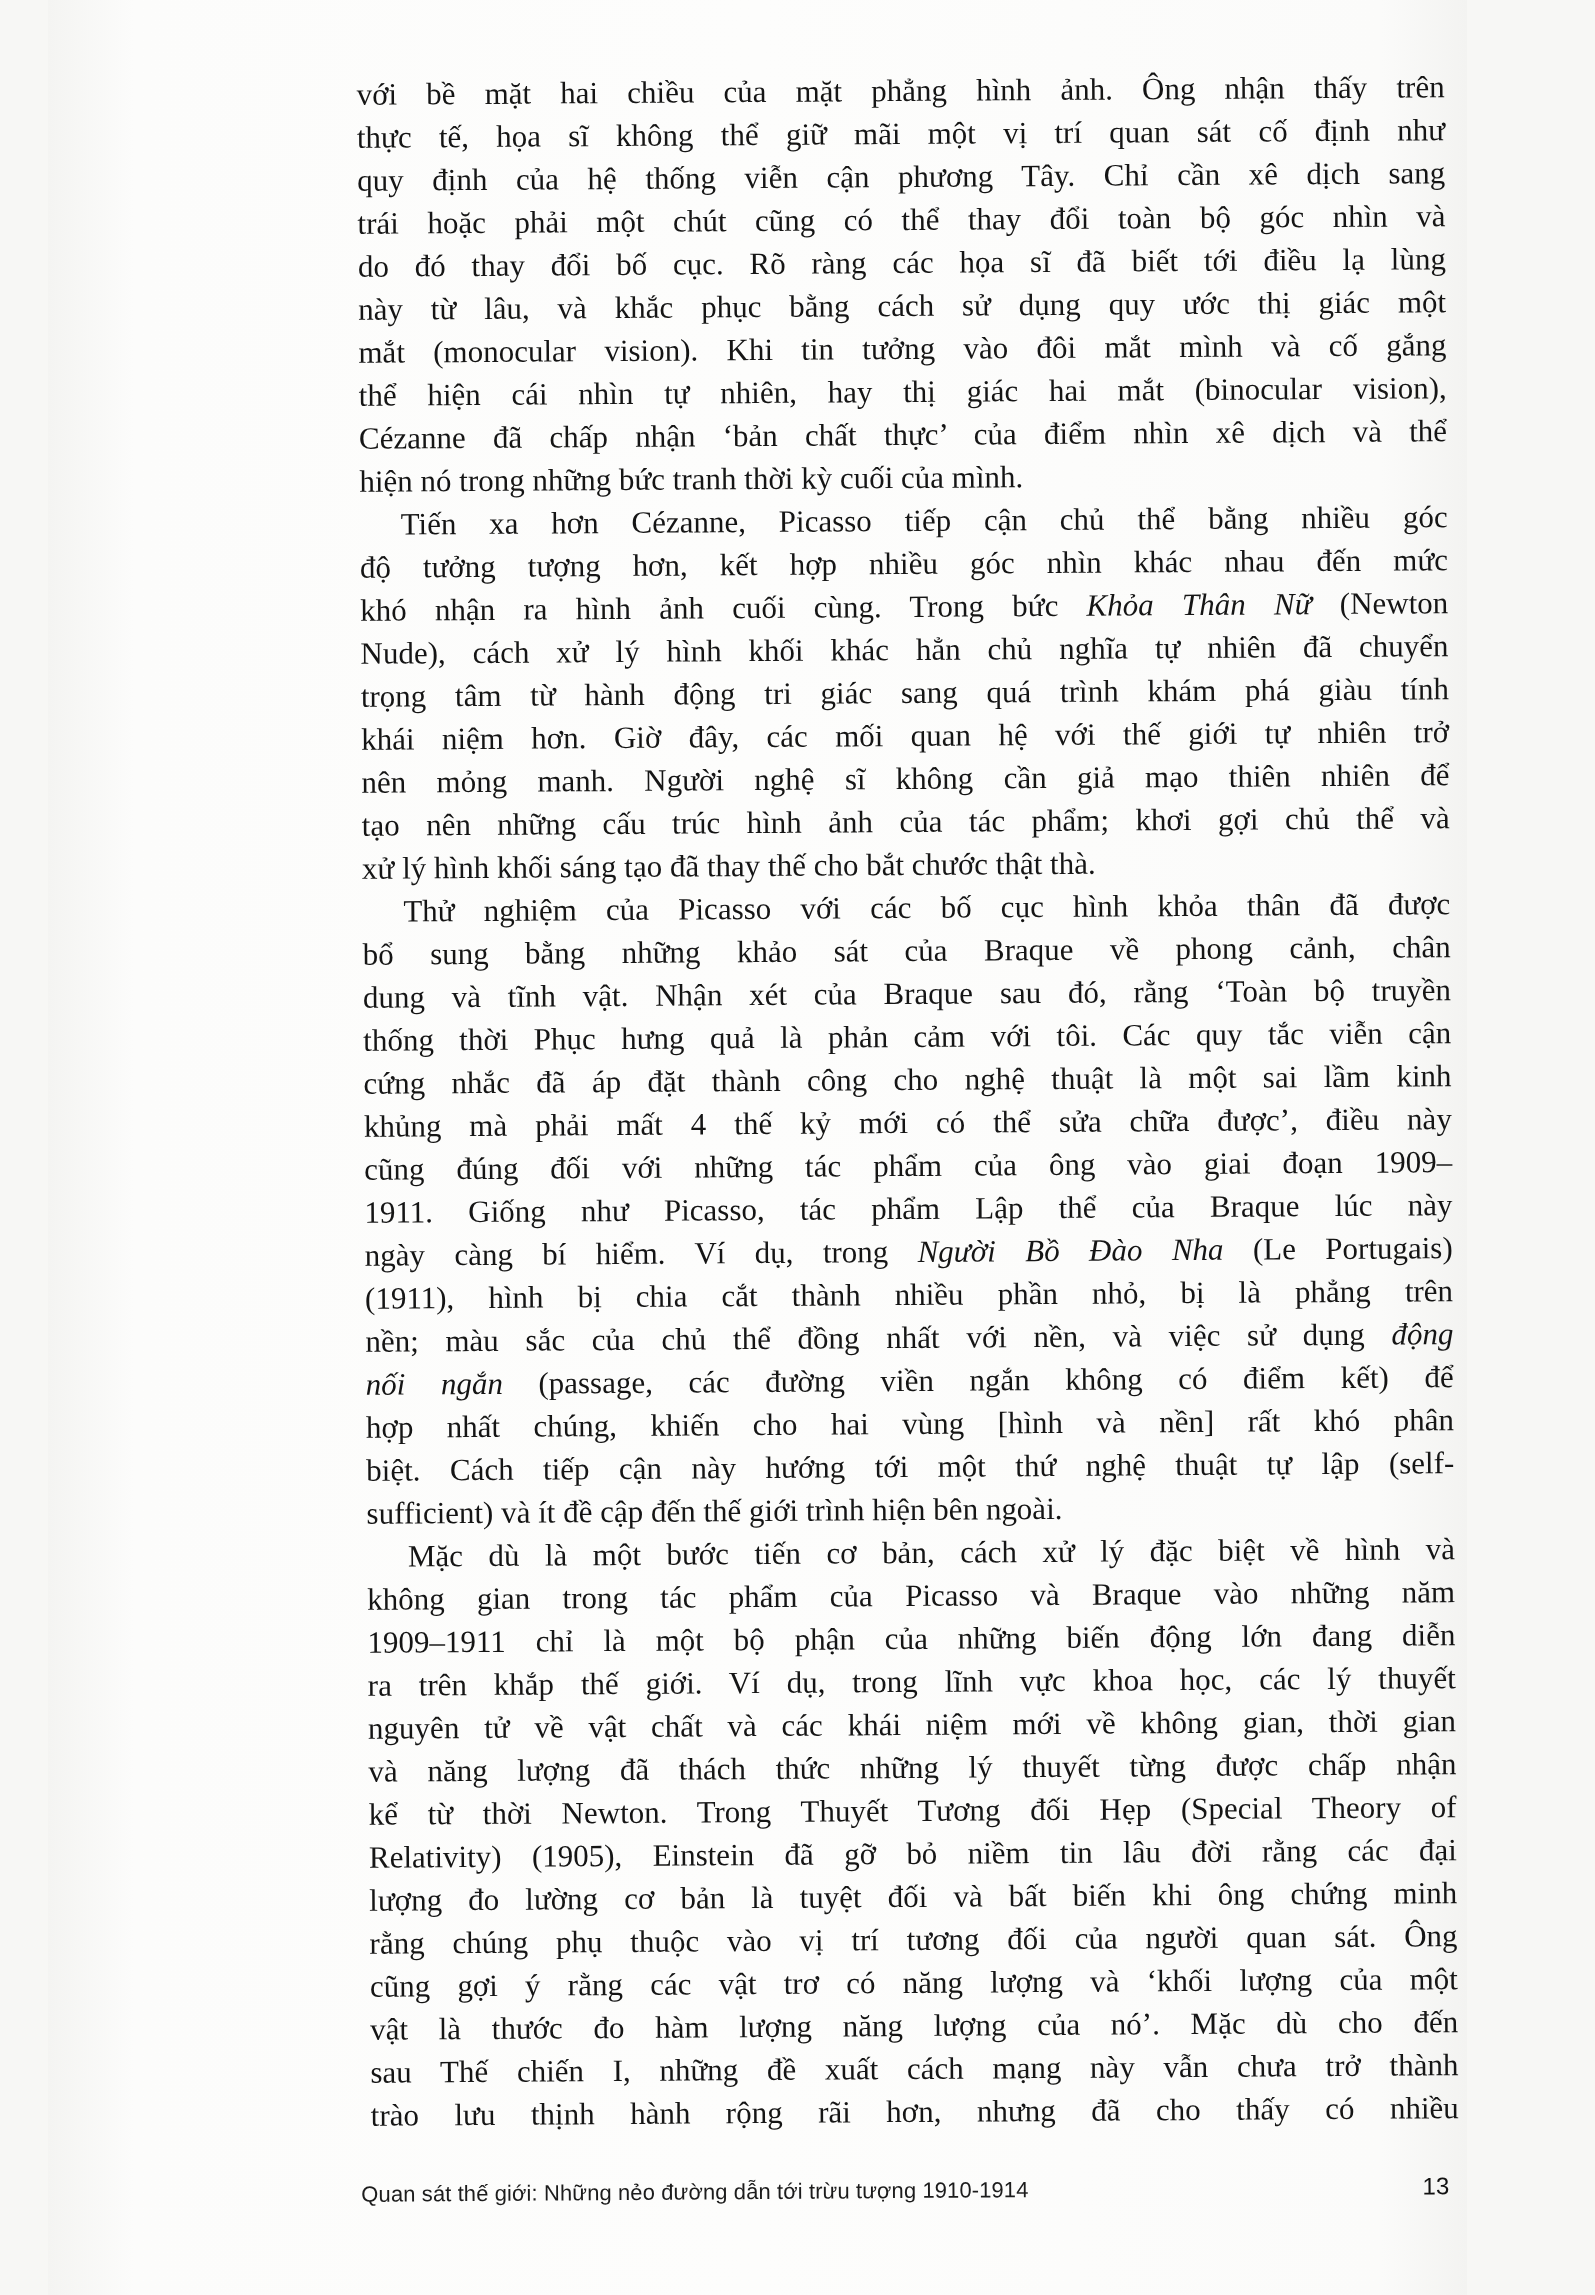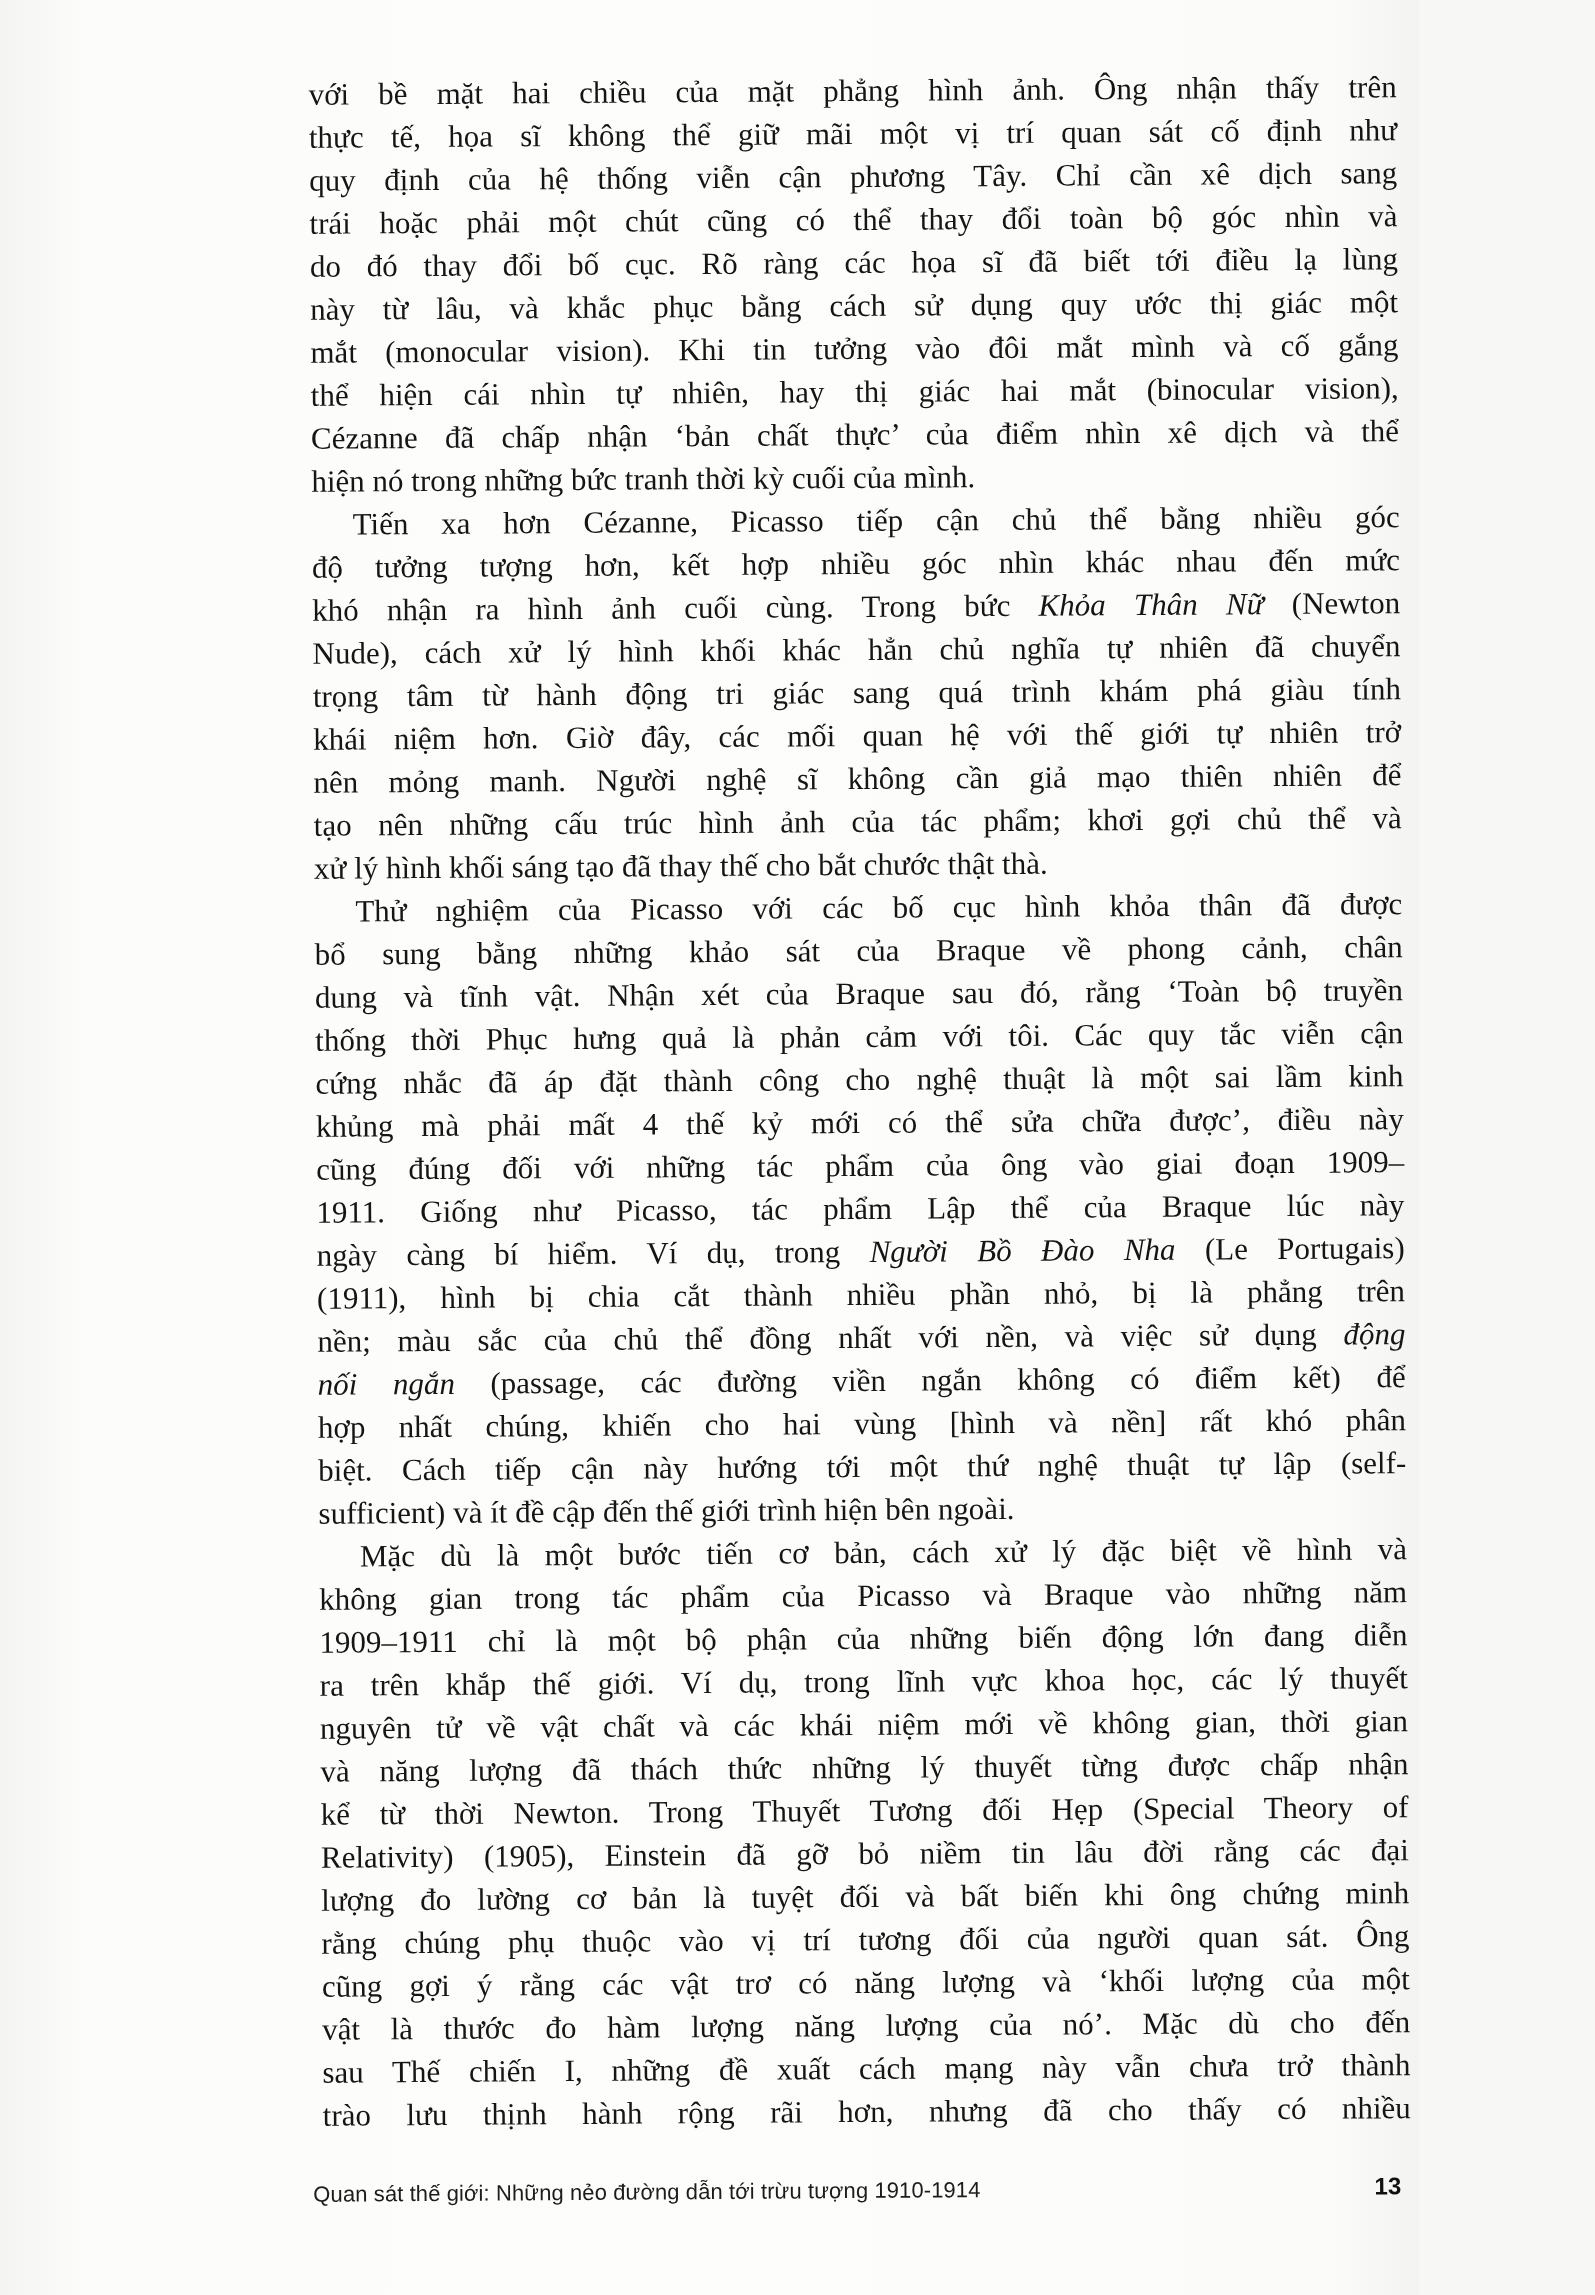--- a/index.html
+++ b/index.html
@@ -12,20 +12,21 @@
     background: #f7f7f5;
     overflow: hidden;
   }
   .page {
     position: relative;
     width: 1419px;
     height: 2295px;
     background:
       linear-gradient(90deg, #f4f4f2 0%, #fcfcfb 6%, #fdfdfc 50%, #fbfbfa 94%, #f3f3f1 100%);
     color: #141414;
+    margin-left: 48px;
   }
   .tilt {
     position: absolute;
     left: 0;
     top: 0;
     width: 100%;
     height: 100%;
     transform: rotate(-0.4deg);
     transform-origin: 50% 50%;
   }
@@ -63,21 +64,21 @@
     align-items: baseline;
     font-family: "Liberation Sans", "DejaVu Sans", sans-serif;
   }
   .running-head {
     font-size: 22px;
     color: #1c1c1c;
     letter-spacing: 0.1px;
   }
   .page-num {
     font-size: 24px;
-    font-weight: 700;
+    font-weight: 400;
     color: #111;
   }
 </style>
 </head>
 <body>
 
 <div class="page">
   <div class="tilt">
     <div class="content" id="content" style="color: rgb(21, 21, 21);">
         <div class="para">

